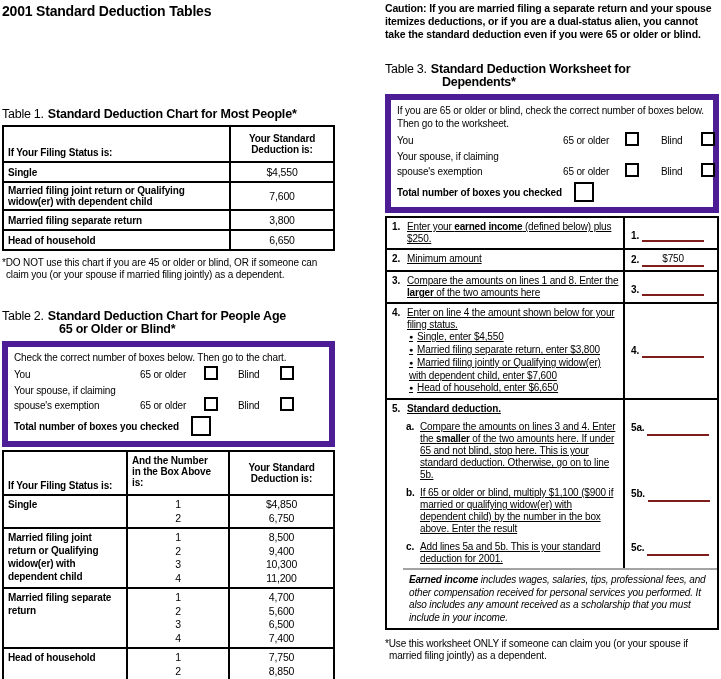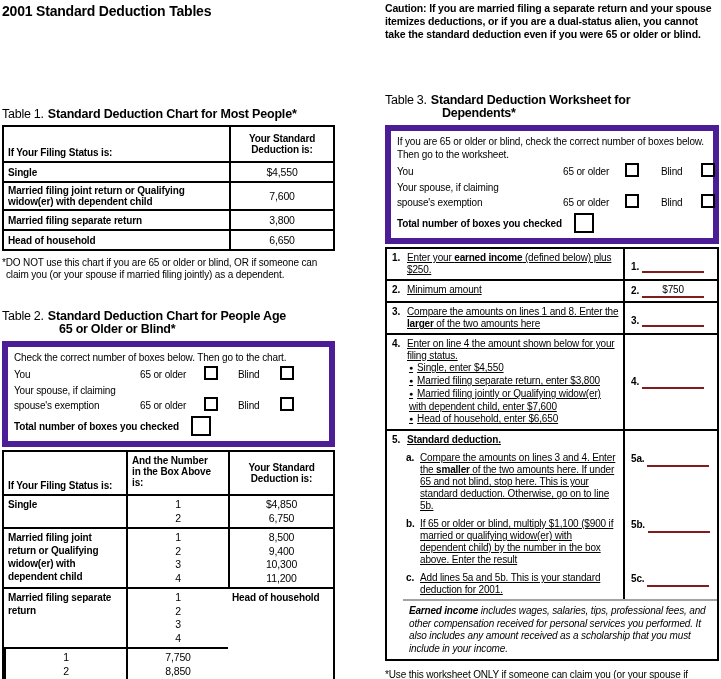--- a/index.html
+++ b/index.html
@@ -14,21 +14,21 @@
 
   h1{font-size:14px;font-weight:bold;margin:3px 0 0 0;letter-spacing:-0.2px;}
   .caution{margin-top:2px;font-weight:bold;font-size:10.5px;line-height:13px;width:332px;}
 
   .tbl-title{font-size:12.5px;line-height:13px;letter-spacing:-0.25px;}
   .tbl-title .tlabel{font-weight:normal;margin-right:4px;}
   .tbl-title b{font-weight:bold;}
   .t1t{margin-top:89px;}
   .t2t{margin-top:30px;}
   .t2t .ind,.t3t .ind{display:block;padding-left:57px;font-weight:bold;}
-  .t3t{margin-top:53px;}
+  .t3t{margin-top:22px;}
 
   
   .t1{margin-top:4px;display:grid;grid-template-columns:1fr 104px;border:2px solid #000;}
   .t1 .c2{border-left:2px solid #000;display:flex;align-items:center;justify-content:center;text-align:center;padding:2px;}
   .t1 .rt{border-top:2px solid #000;}
   .t1 .hdr1{display:flex;align-items:flex-end;font-weight:bold;padding:3px 4px;min-height:28px;}
   .t1 .hdr2 div{max-width:92px;font-weight:bold;}
   .t1 .status{font-weight:bold;padding:2px 4px;min-height:14px;display:flex;align-items:center;}
   .t1 .amt{font-size:10.5px;}
 
@@ -102,21 +102,21 @@
     <div class="status rt">Married filing joint return or Qualifying widow(er) with dependent child</div>
     <div class="c2 rt amt">7,600</div>
 
     <div class="status rt">Married filing separate return</div>
     <div class="c2 rt amt">3,800</div>
 
     <div class="status rt">Head of household</div>
     <div class="c2 rt amt">6,650</div>
   </div>
 
-  <div class="fnote">*DO NOT use this chart if you are 65 or older or blind, OR if someone can claim you (or your spouse if married filing jointly) as a dependent.</div>
+  <div class="fnote">*DO NOT use this chart if you are 45 or older or blind, OR if someone can claim you (or your spouse if married filing jointly) as a dependent.</div>
 
   <div class="tbl-title t2t">
     <span class="tlabel">Table 2.</span><b>Standard Deduction Chart for People Age</b>
     <span class="ind">65 or Older or Blind*</span>
   </div>
 
   <div class="panel">
     <div class="p-intro">Check the correct number of boxes below. Then go to the chart.</div>
     <div class="p-row g2">
       <span>You</span>
@@ -171,20 +171,26 @@
       <div>10,300</div>
         <div>11,200</div>
     </div>
 
     <div class="status rt">Married filing separate return</div>
     <div class="bl rt vals">
       <div>1</div>
         <div>2</div>
       <div>3</div>
         <div>4</div>
+    </div>
+    <div class="bl rt vals">
+      <div>4,700</div>
+        <div>5,600</div>
+      <div>6,500</div>
+        <div>7,400</div>
     </div>
 
     <div class="status rt">Head of household</div>
     <div class="bl rt vals">
       <div>1</div>
         <div>2</div>
     </div>
     <div class="bl rt vals">
       <div>7,750</div>
         <div>8,850</div>

